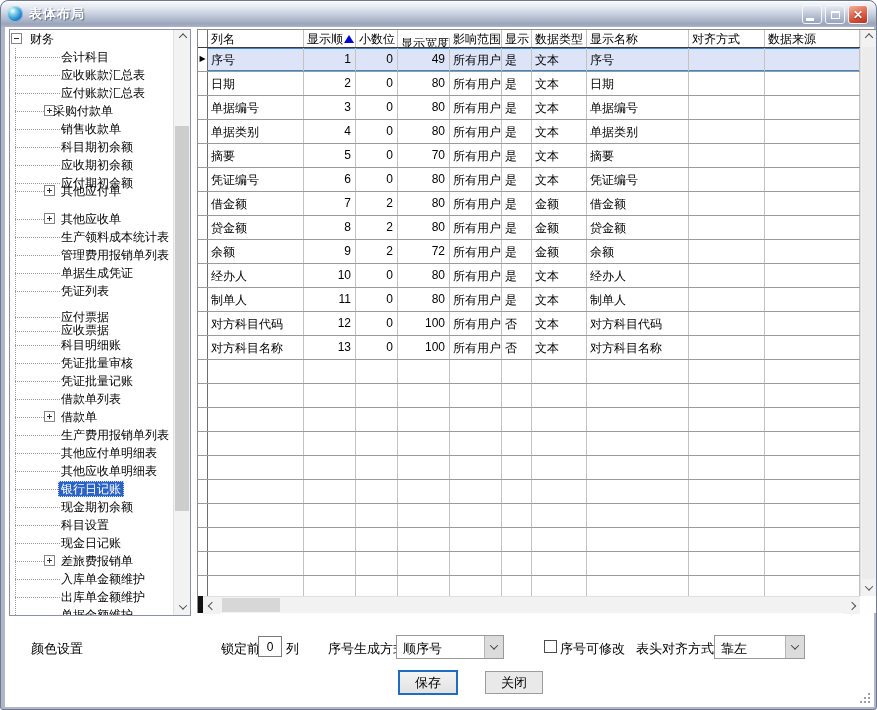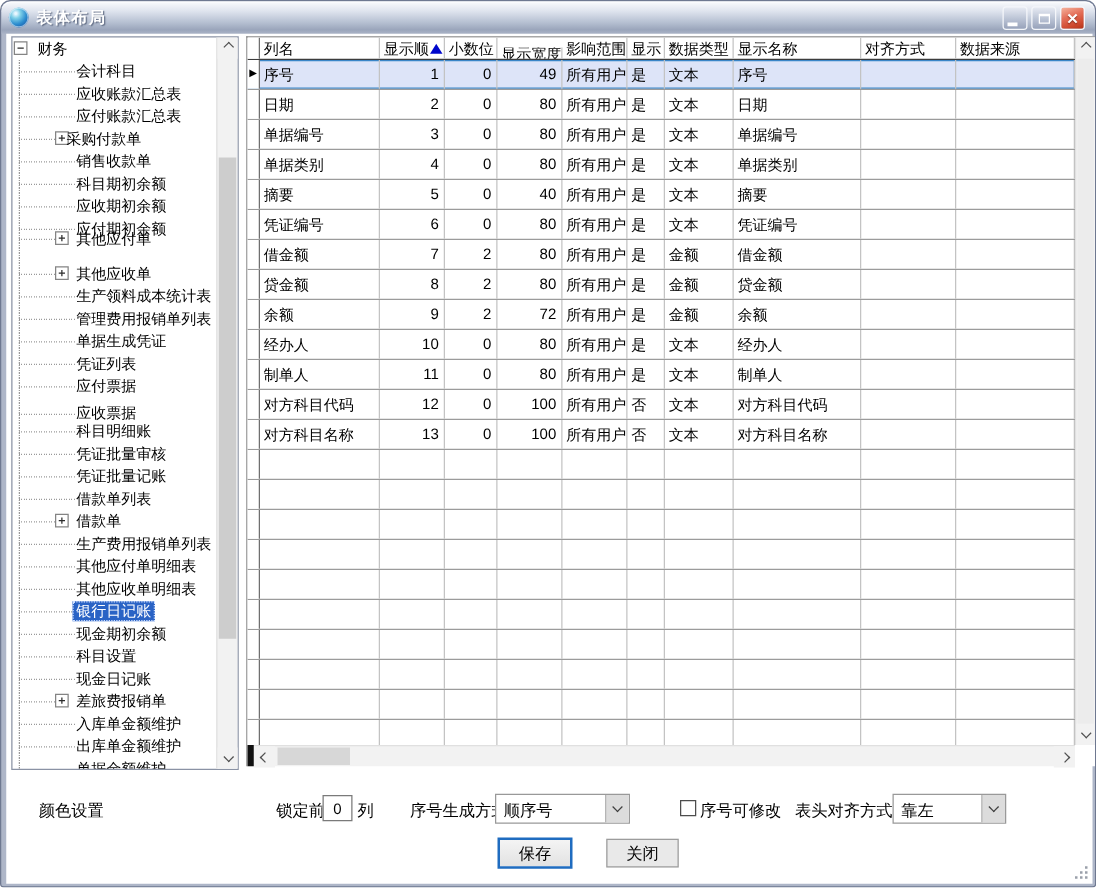--- a/index.html
+++ b/index.html
@@ -176,21 +176,21 @@
             <span class="tlabel" style="left: 48px;">管理费用报销单列表</span>
           </div>
           <div class="trow" style="top: 234px;">
             <span class="tstub" style="left: 5px; width: 45px;"></span>
             <span class="tlabel" style="left: 48px;">单据生成凭证</span>
           </div>
           <div class="trow" style="top: 252px;">
             <span class="tstub" style="left: 5px; width: 45px;"></span>
             <span class="tlabel" style="left: 48px;">凭证列表</span>
           </div>
-          <div class="trow" style="top: 270px;">
+          <div class="trow" style="top: 278px;">
             <span class="tstub" style="left: 5px; width: 45px;"></span>
             <span class="tlabel" style="left: 48px;">应付票据</span>
           </div>
           <div class="trow" style="top: 292px; font-family: Liberation Mono, monospace;">
             <span class="tstub" style="left: 5px; width: 45px;"></span>
             <span class="tlabel" style="left: 48px;">应收票据</span>
           </div>
           <div class="trow" style="top: 306px;">
             <span class="tstub" style="left: 5px; width: 45px;"></span>
             <span class="tlabel" style="left: 48px;">科目明细账</span>
@@ -361,21 +361,21 @@
               <div class="gcell" style="flex: 0 0 55px;">文本</div>
               <div class="gcell" style="flex: 0 0 102px;">单据类别</div>
               <div class="gcell" style="flex: 0 0 76px;"></div>
               <div class="gcell" style="flex: 1 0 92px;"></div>
             </div>
             <div class="grow">
               <div class="selcol"></div>
               <div class="gcell" style="flex: 0 0 96px;">摘要</div>
               <div class="gcell num" style="flex: 0 0 52px;">5</div>
               <div class="gcell num" style="flex: 0 0 42px;">0</div>
-              <div class="gcell num" style="flex: 0 0 52px;">40</div>
+              <div class="gcell num" style="flex: 0 0 52px;">70</div>
               <div class="gcell" style="flex: 0 0 52px;">所有用户</div>
               <div class="gcell" style="flex: 0 0 30px;">是</div>
               <div class="gcell" style="flex: 0 0 55px;">文本</div>
               <div class="gcell" style="flex: 0 0 102px;">摘要</div>
               <div class="gcell" style="flex: 0 0 76px;"></div>
               <div class="gcell" style="flex: 1 0 92px;"></div>
             </div>
             <div class="grow">
               <div class="selcol"></div>
               <div class="gcell" style="flex: 0 0 96px;">凭证编号</div>

